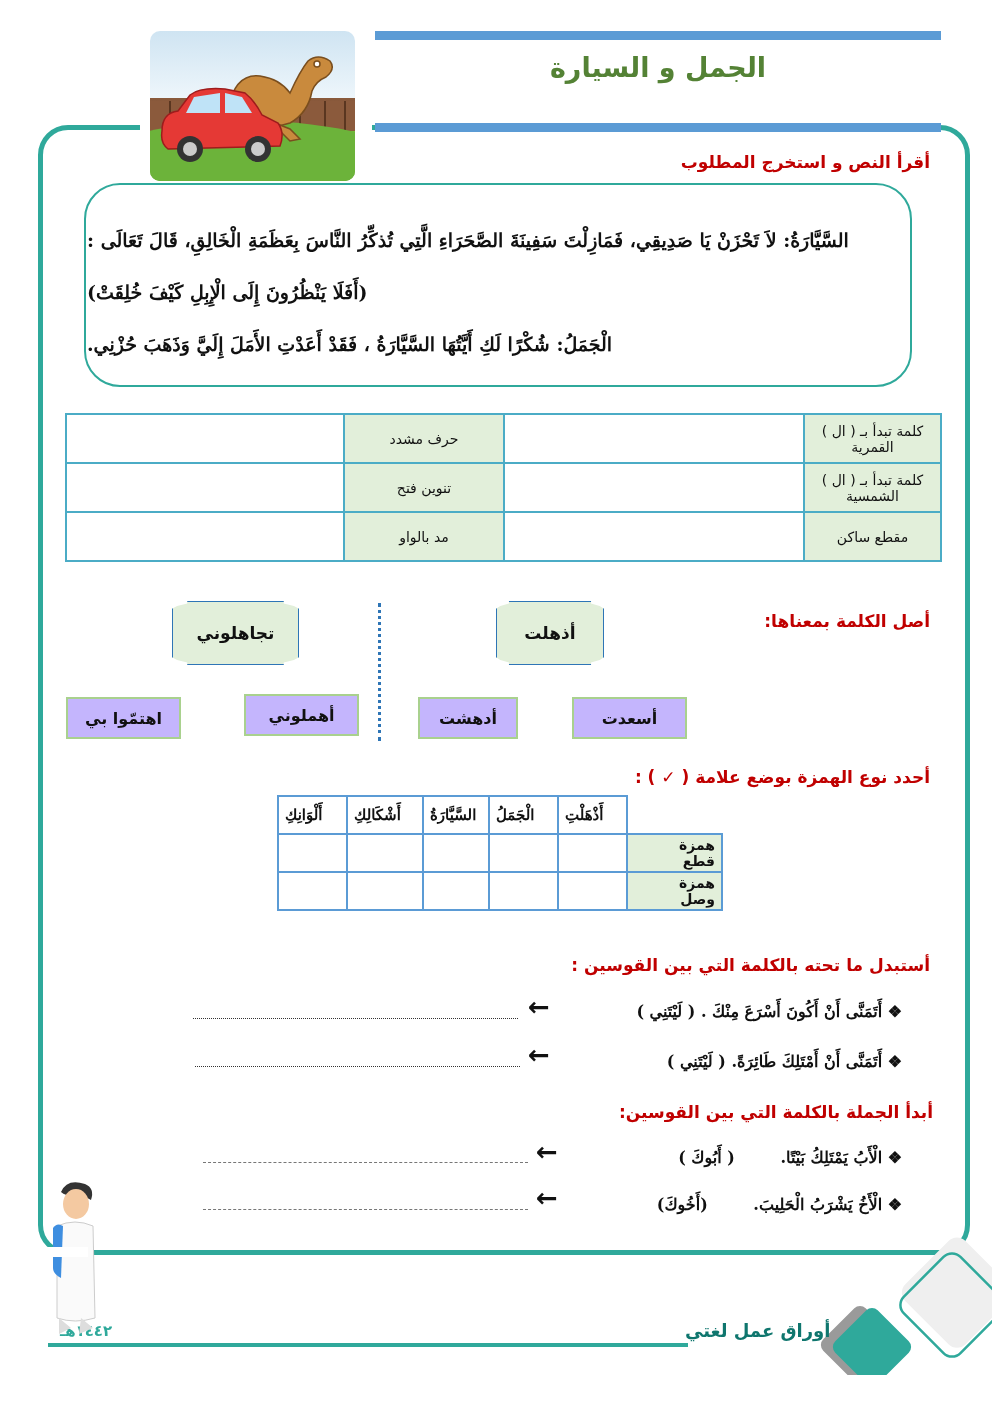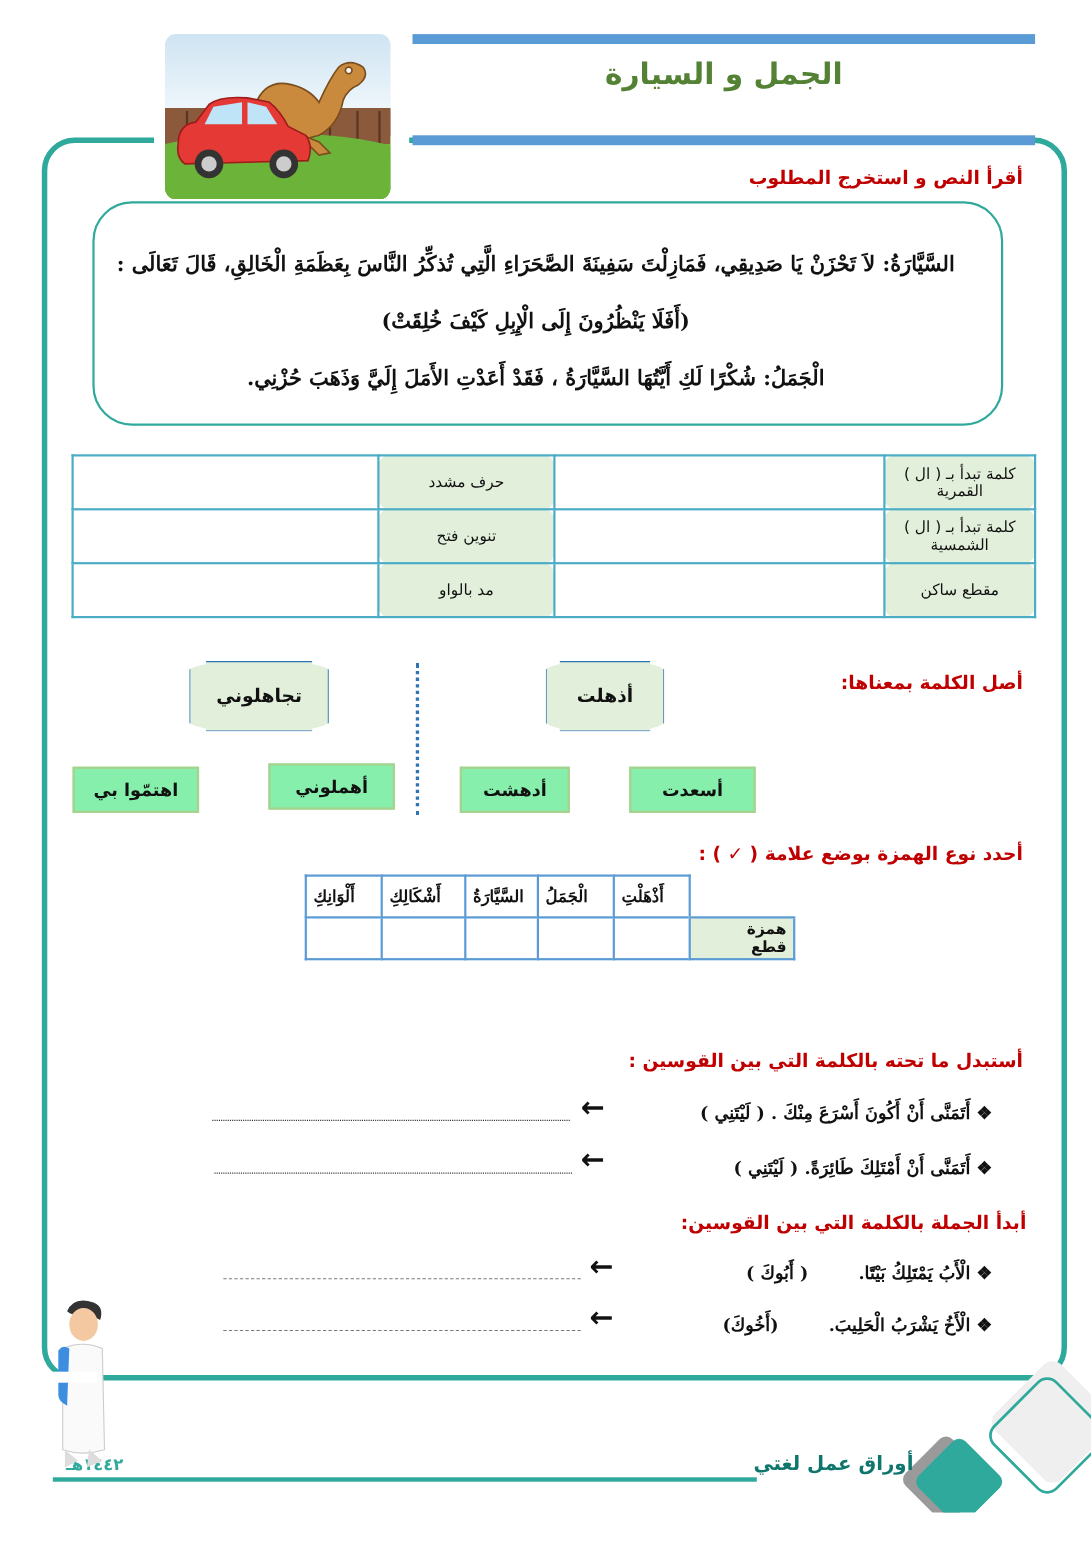--- a/index.html
+++ b/index.html
@@ -19,35 +19,35 @@
   
   .frame { left:38px; top:125px; width:932px; height:1130px; border:5px solid #2fa99b; border-radius:30px;
            box-sizing:border-box; }
   .frame-cover { left:140px; top:118px; width:232px; height:14px; background:#fff; }
 
   .heading { font-weight:bold; color:#c00000; font-size:17px; white-space:nowrap; }
 
   .text-box { left:84px; top:183px; width:828px; height:204px; border:2px solid #2fa99b; border-radius:36px;
               box-sizing:border-box; }
   .passage { right:105px; top:214px; width:800px; font-size:19px; font-weight:bold; line-height:52px;
-             text-align:center; font-family:"DejaVu Serif", serif; }
+             text-align:left; font-family:"DejaVu Serif", serif; }
 
   
   table { border-collapse:collapse; }
   .t1 { left:65px; top:413px; width:877px; }
   .t1 td { border:2px solid #4bacc6; height:47px; font-size:14px; text-align:center; padding:0 4px;
            font-family:"DejaVu Sans", sans-serif; }
-  .t1 td.lab { background:#e2efda;border-radius:10px; }
+  .t1 td.lab { background:#e2efda; }
 
   
   .dotted-v { left:378px; top:603px; width:0; height:138px; border-left:3px dotted #2e75b6; }
   .word-box { height:62px; width:106px; background:#e2efda; border:1.5px solid #2e75b6; border-radius:4px;
               clip-path:polygon(12% 0,88% 0,88% 4%,96% 8%,100% 12%,100% 88%,96% 92%,88% 96%,88% 100%,12% 100%,12% 96%,4% 92%,0 88%,0 12%,4% 8%,12% 4%);
               display:flex; align-items:center; justify-content:center; font-weight:bold; font-size:17px; }
-  .opt-box { height:42px; width:115px; border:2px solid #a9d18e; box-sizing:border-box; background:#86efac;
+  .opt-box { height:42px; width:115px; border:2px solid #a9d18e; box-sizing:border-box; background:#c4b5fd;
              display:flex; align-items:center; justify-content:center; font-weight:bold; font-size:16px; }
 
   
   .t2 { left:277px; top:795px; }
   .t2 td { border:2px solid #5b9bd5; height:36px; font-size:15px; font-weight:bold; text-align:left;
            font-family:"DejaVu Serif", serif; padding:0 6px; }
   .t2 td.blank { border:none; border-bottom:2px solid #5b9bd5; }
   .t2 td.rowlab { background:#e2efda; font-family:"DejaVu Sans", sans-serif; font-size:14px; text-align:right;padding-left:16px; }
 
   .item { font-size:16px; font-weight:bold; white-space:nowrap; font-family:"DejaVu Serif", serif; }
@@ -153,20 +153,28 @@
     <td style="width:55px;">أَلْوَانِكِ</td>
   </tr>
   <tr>
     <td class="rowlab">همزة قطع</td>
     <td></td>
     <td></td>
     <td></td>
     <td></td>
     <td></td>
   </tr>
+  <tr>
+    <td class="rowlab">همزة وصل</td>
+    <td></td>
+    <td></td>
+    <td></td>
+    <td></td>
+    <td></td>
+  </tr>
 </tbody>
   </table>
 
 <div class="abs heading" style="right:62px; top:955px;">أستبدل ما تحته بالكلمة التي بين القوسين   :</div>
 
 <div class="abs item" style="right:90px; top:1002px;">
   <span>❖</span>
   <span>أَتَمَنَّى أَنْ أَكُونَ أَسْرَعَ مِنْكَ . ( لَيْتَنِي )</span>
 </div>
 <div class="abs arrow" style="left:528px; top:997px;">←</div>

